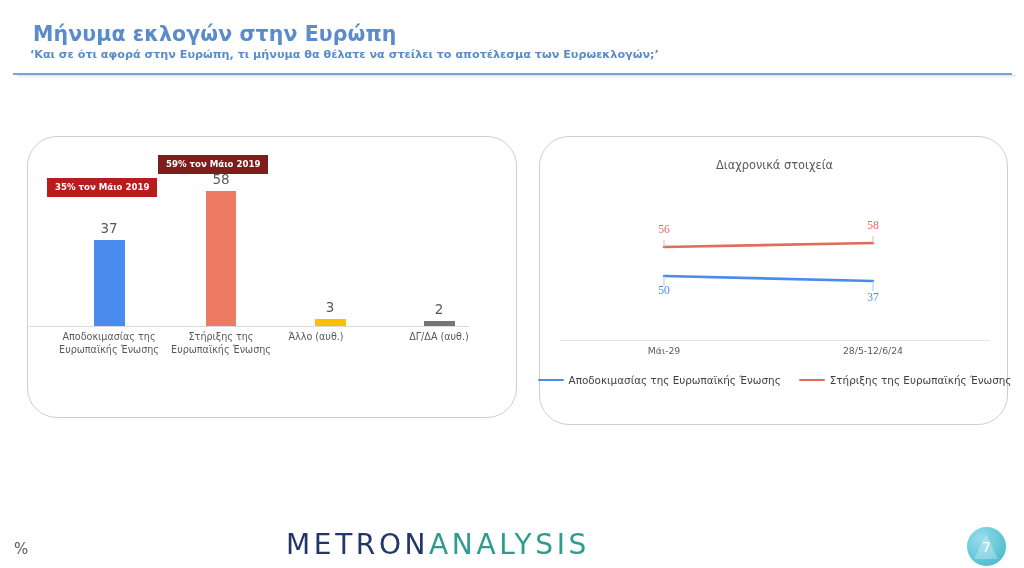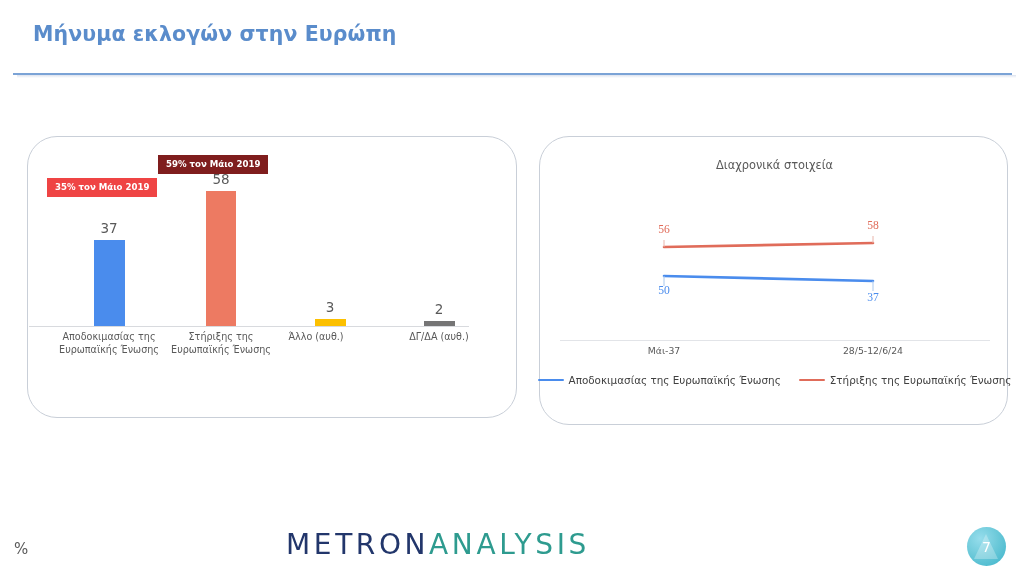--- a/index.html
+++ b/index.html
@@ -248,30 +248,31 @@
     justify-content: center;
     font-size: 14px;
     color: #ffffff;
   }
 </style>
 </head>
 <body>
 
 <div class="header">
   <div class="header-title">Μήνυμα εκλογών στην Ευρώπη</div>
+  <div class="header-subtitle">‘Και σε ότι αφορά στην Ευρώπη, τι μήνυμα θα θέλατε να στείλει το αποτέλεσμα των Ευρωεκλογών;’</div>
   <div class="header-rule"></div>
   <div class="header-rule-shadow"></div>
 </div>
 
 <div class="card card-left">
   <div class="bar-chart">
 
     <div class="axis-line"></div>
 
-    <div class="callout" style="left:19px; top:41px; background:#ef4444;">35% τον Μάιο 2019</div>
+    <div class="callout" style="left:19px; top:41px; background:#b91c1c;">35% τον Μάιο 2019</div>
     <div class="callout" style="left:130px; top:18px; background:#7f1d1d;">59% τον Μάιο 2019</div>
 
     <div class="bar" style="left:66px; width:31px; height:86px; background:#4a8ced;"></div>
     <div class="bar-value" style="left:36px; top:83px;">37</div>
     <div class="bar-cat" style="left:21px;">Αποδοκιμασίας της Ευρωπαϊκής Ένωσης</div>
 
     <div class="bar" style="left:178px; width:30px; height:135px; background:#ed7a62;"></div>
     <div class="bar-value" style="left:148px; top:34px;">58</div>
     <div class="bar-cat" style="left:133px;">Στήριξης της Ευρωπαϊκής Ένωσης</div>
 
@@ -303,21 +304,21 @@
       <line x1="333" y1="99" x2="333" y2="106" stroke="#e9b4aa" stroke-width="1"></line>
       <line x1="124" y1="139" x2="124" y2="149" stroke="#a9c8ee" stroke-width="1"></line>
       <line x1="333" y1="144" x2="333" y2="154" stroke="#a9c8ee" stroke-width="1"></line>
     </svg>
 
     <div class="lc-dlabel" style="left:94px; top:86px; color:#e06c5a;">56</div>
     <div class="lc-dlabel" style="left:303px; top:82px; color:#e06c5a;">58</div>
     <div class="lc-dlabel" style="left:94px; top:147px; color:#4a8ced;">50</div>
     <div class="lc-dlabel" style="left:303px; top:154px; color:#4a8ced;">37</div>
 
-    <div class="lc-xlabel" style="left:64px;">Μάι-37</div>
+    <div class="lc-xlabel" style="left:64px;">Μάι-29</div>
     <div class="lc-xlabel" style="left:273px;">28/5-12/6/24</div>
 
     <div class="lc-legend">
       <div class="lc-legend-item">
         <span class="lc-legend-swatch" style="background:#4a8ced;"></span>
         <span>Αποδοκιμασίας της Ευρωπαϊκής Ένωσης</span>
       </div>
       <div class="lc-legend-item">
         <span class="lc-legend-swatch" style="background:#e06c5a;"></span>
         <span>Στήριξης της Ευρωπαϊκής Ένωσης</span>

